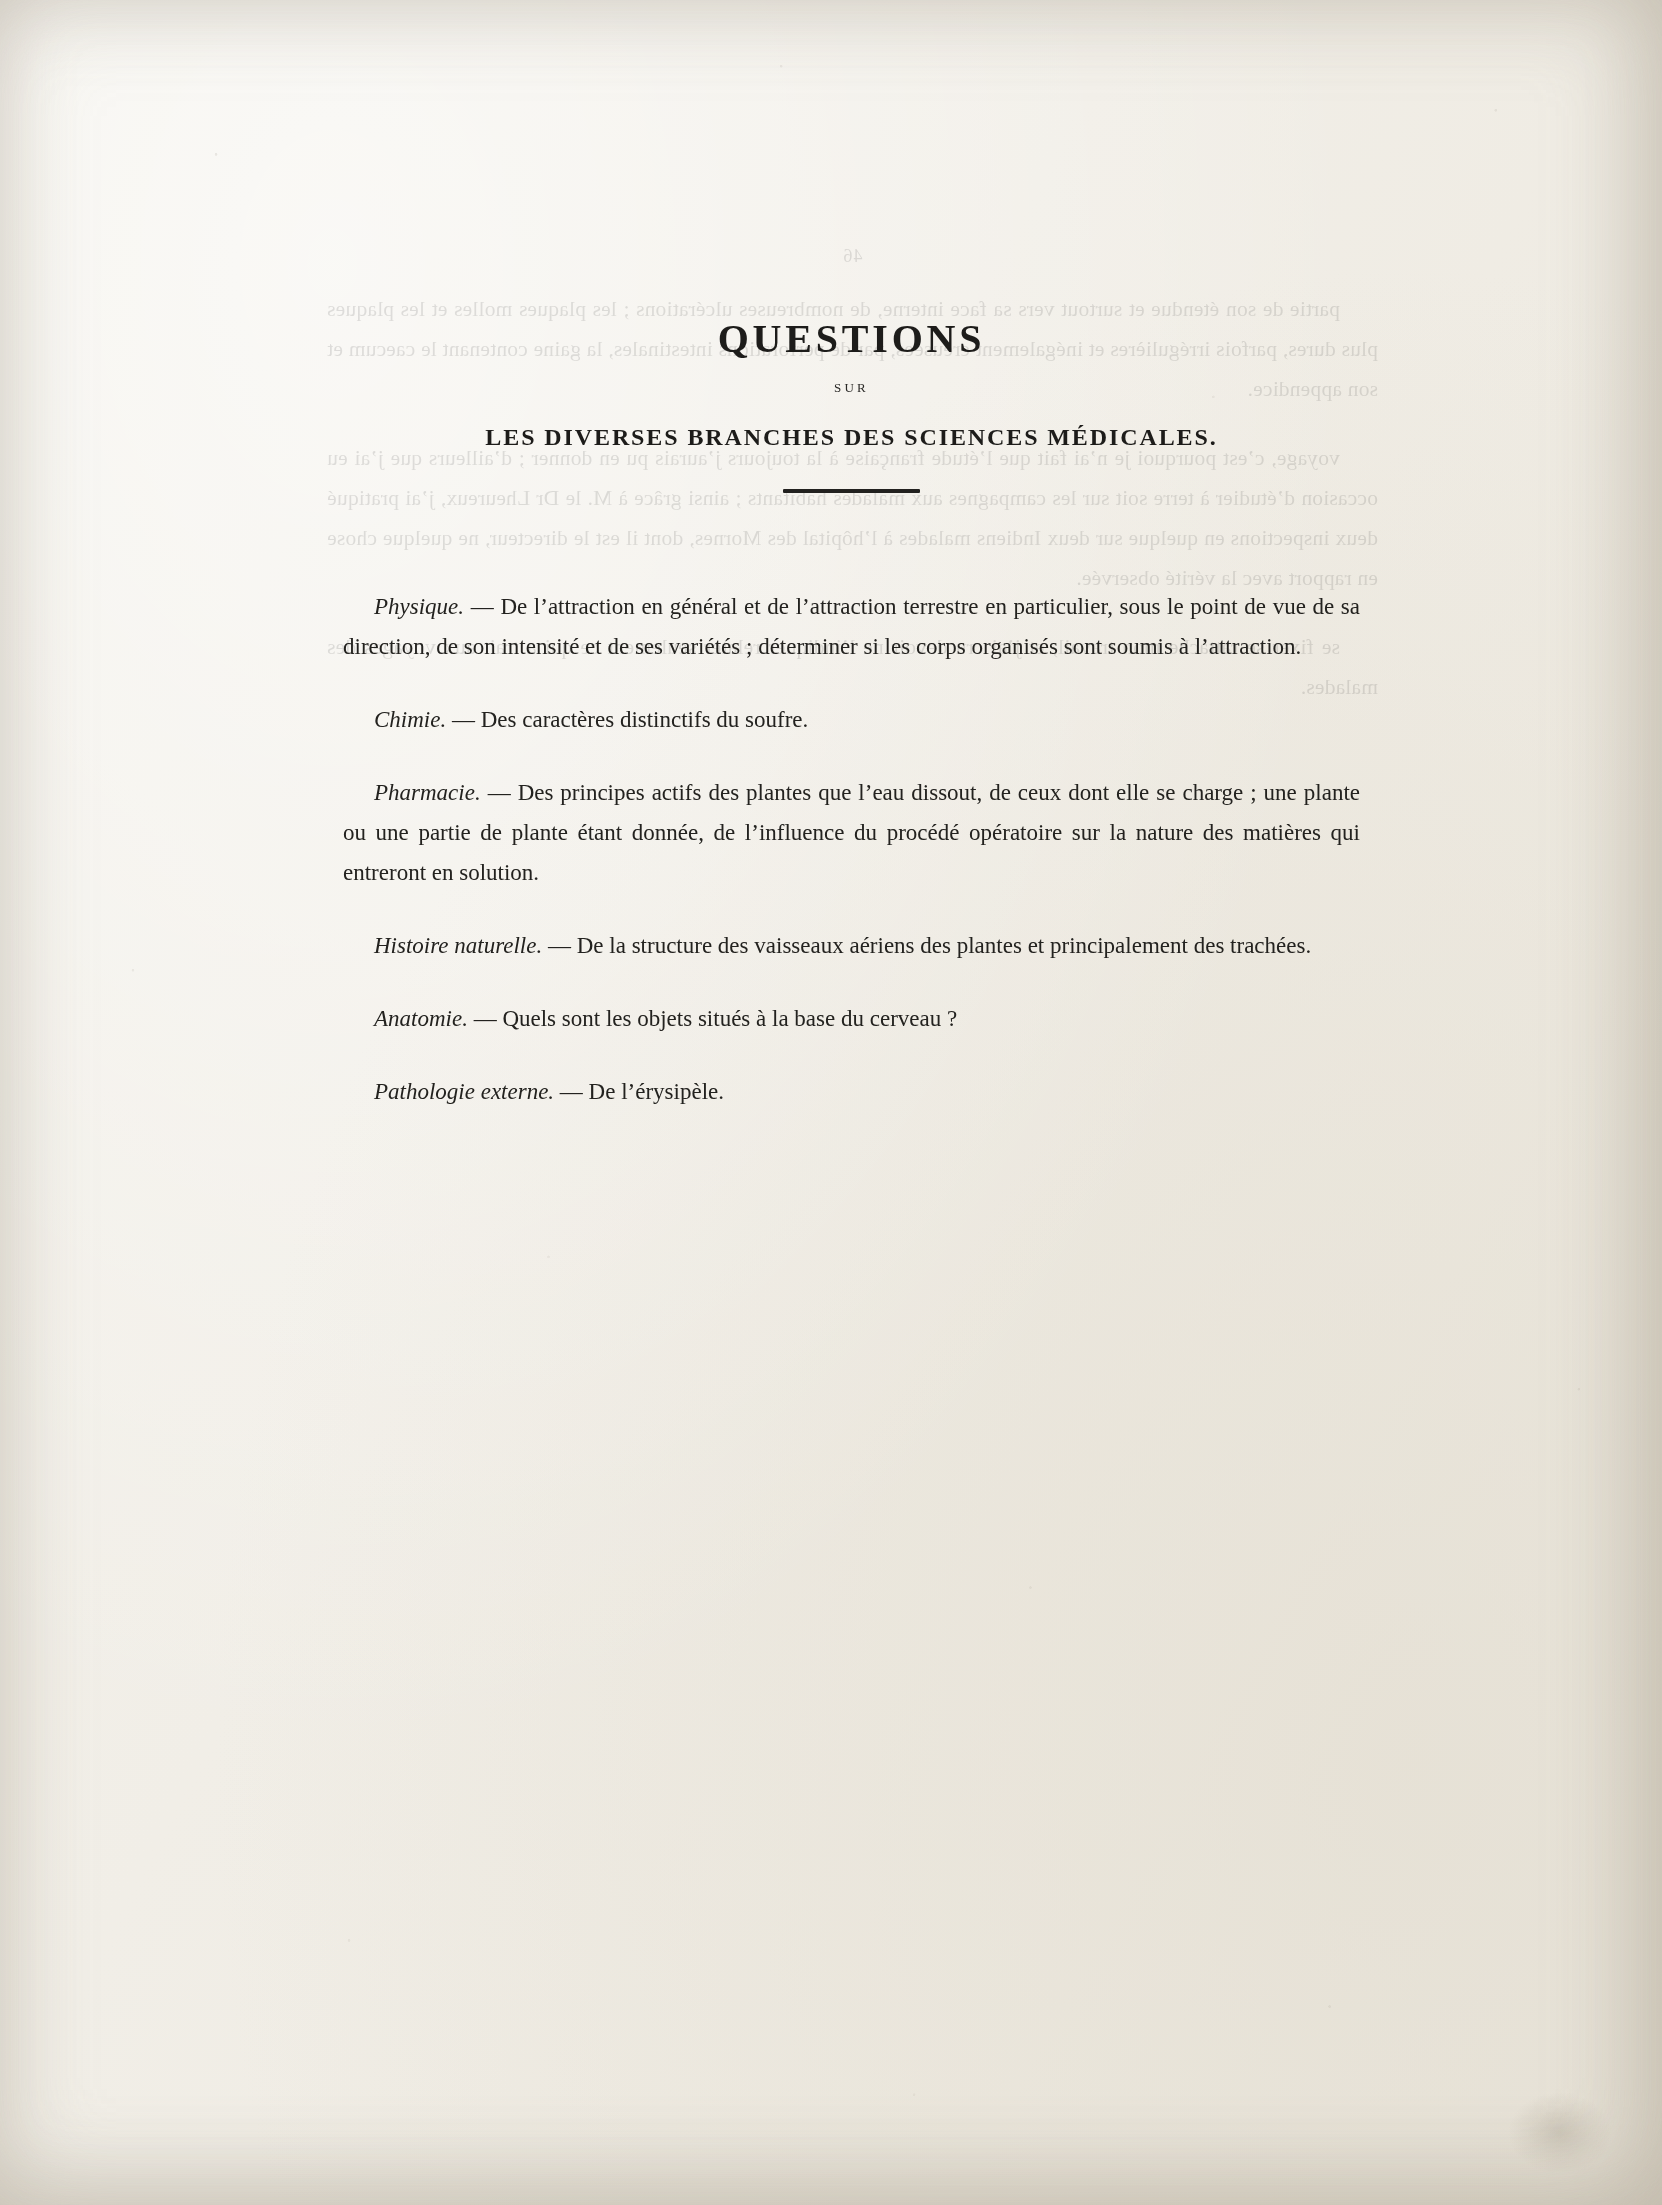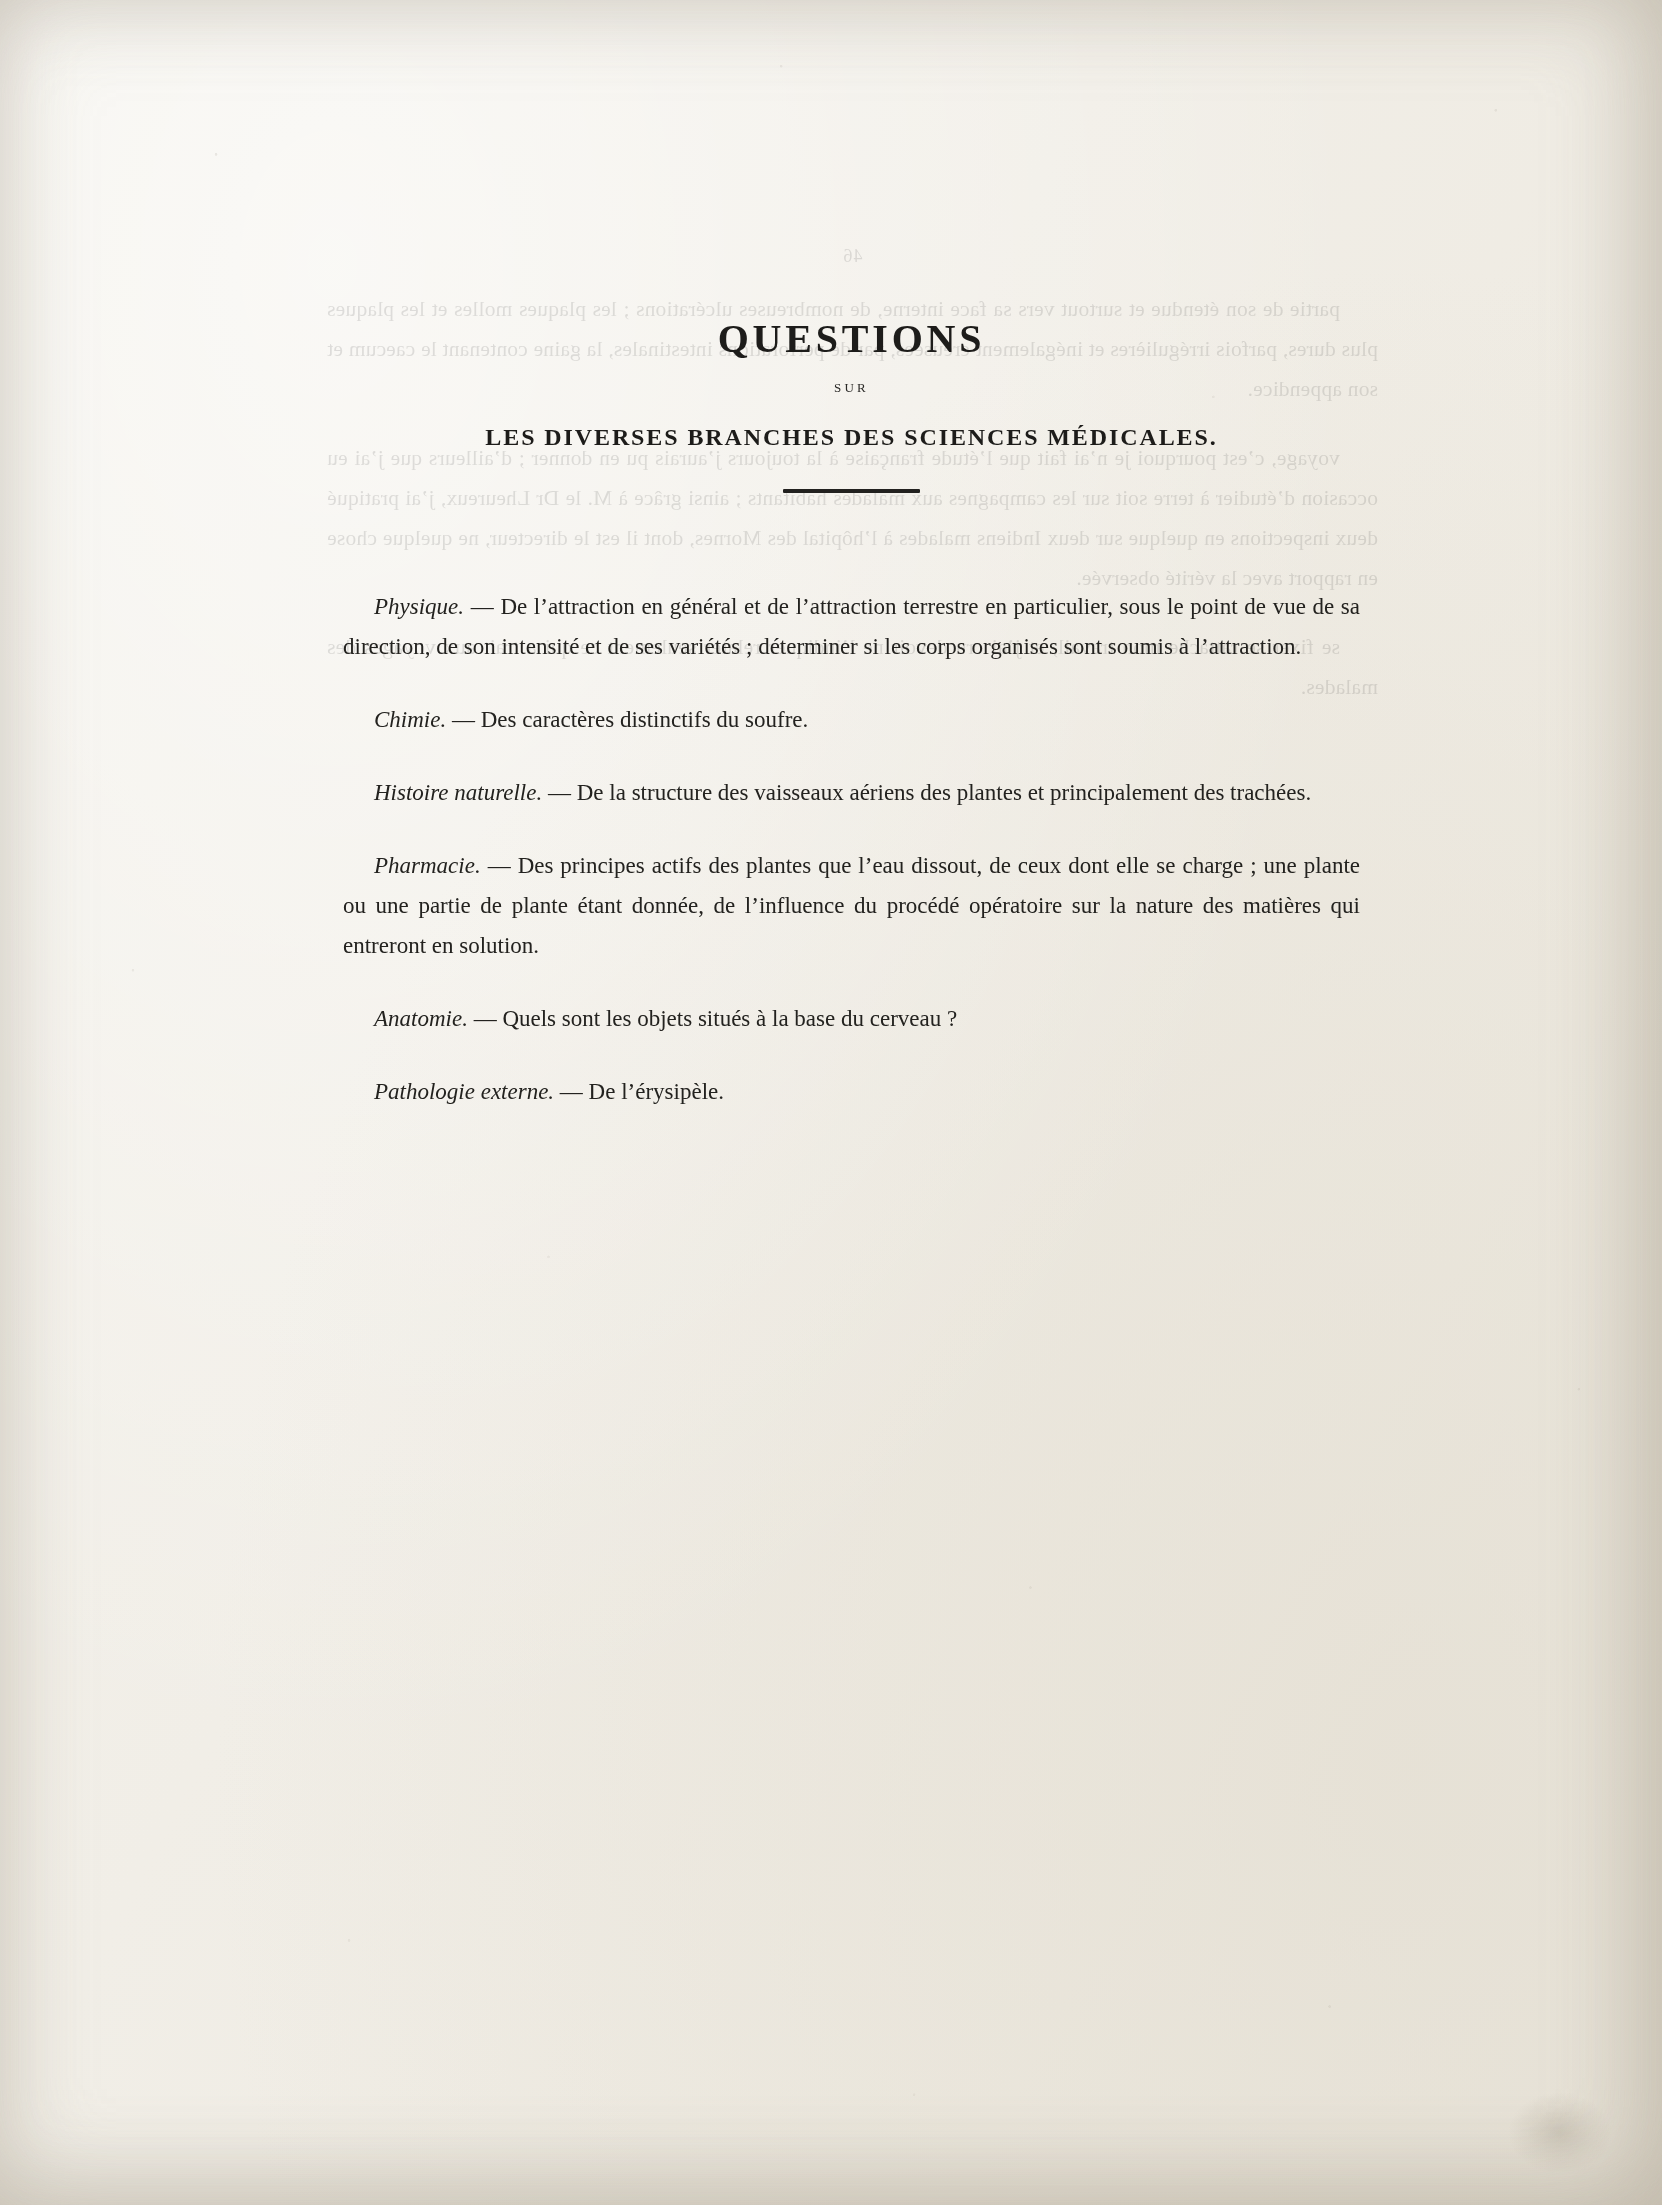--- a/index.html
+++ b/index.html
@@ -178,25 +178,25 @@
 
       <p class="entry">
         <span class="subject">Physique.</span><span class="dash"> — </span><span class="body">De l’attraction en général et de l’attraction terrestre en particulier, sous le point de vue de sa direction, de son intensité et de ses variétés ; déterminer si les corps organisés sont soumis à l’attraction.</span>
       </p>
 
       <p class="entry">
         <span class="subject">Chimie.</span><span class="dash"> — </span><span class="body">Des caractères distinctifs du soufre.</span>
       </p>
 
       <p class="entry">
+        <span class="subject">Pharmacie.</span><span class="dash"> — </span><span class="body">Des principes actifs des plantes que l’eau dissout, de ceux dont elle se charge ; une plante ou une partie de plante étant donnée, de l’influence du procédé opératoire sur la nature des matières qui entreront en solution.</span>
+      </p>
+
+      <p class="entry">
         <span class="subject">Histoire naturelle.</span><span class="dash"> — </span><span class="body">De la structure des vaisseaux aériens des plantes et principalement des trachées.</span>
-      </p>
-
-      <p class="entry">
-        <span class="subject">Pharmacie.</span><span class="dash"> — </span><span class="body">Des principes actifs des plantes que l’eau dissout, de ceux dont elle se charge ; une plante ou une partie de plante étant donnée, de l’influence du procédé opératoire sur la nature des matières qui entreront en solution.</span>
       </p>
 
       <p class="entry">
         <span class="subject">Anatomie.</span><span class="dash"> — </span><span class="body">Quels sont les objets situés à la base du cerveau ?</span>
       </p>
 
 
 
       <p class="entry">
         <span class="subject">Pathologie externe.</span><span class="dash"> — </span><span class="body">De l’érysipèle.</span>

